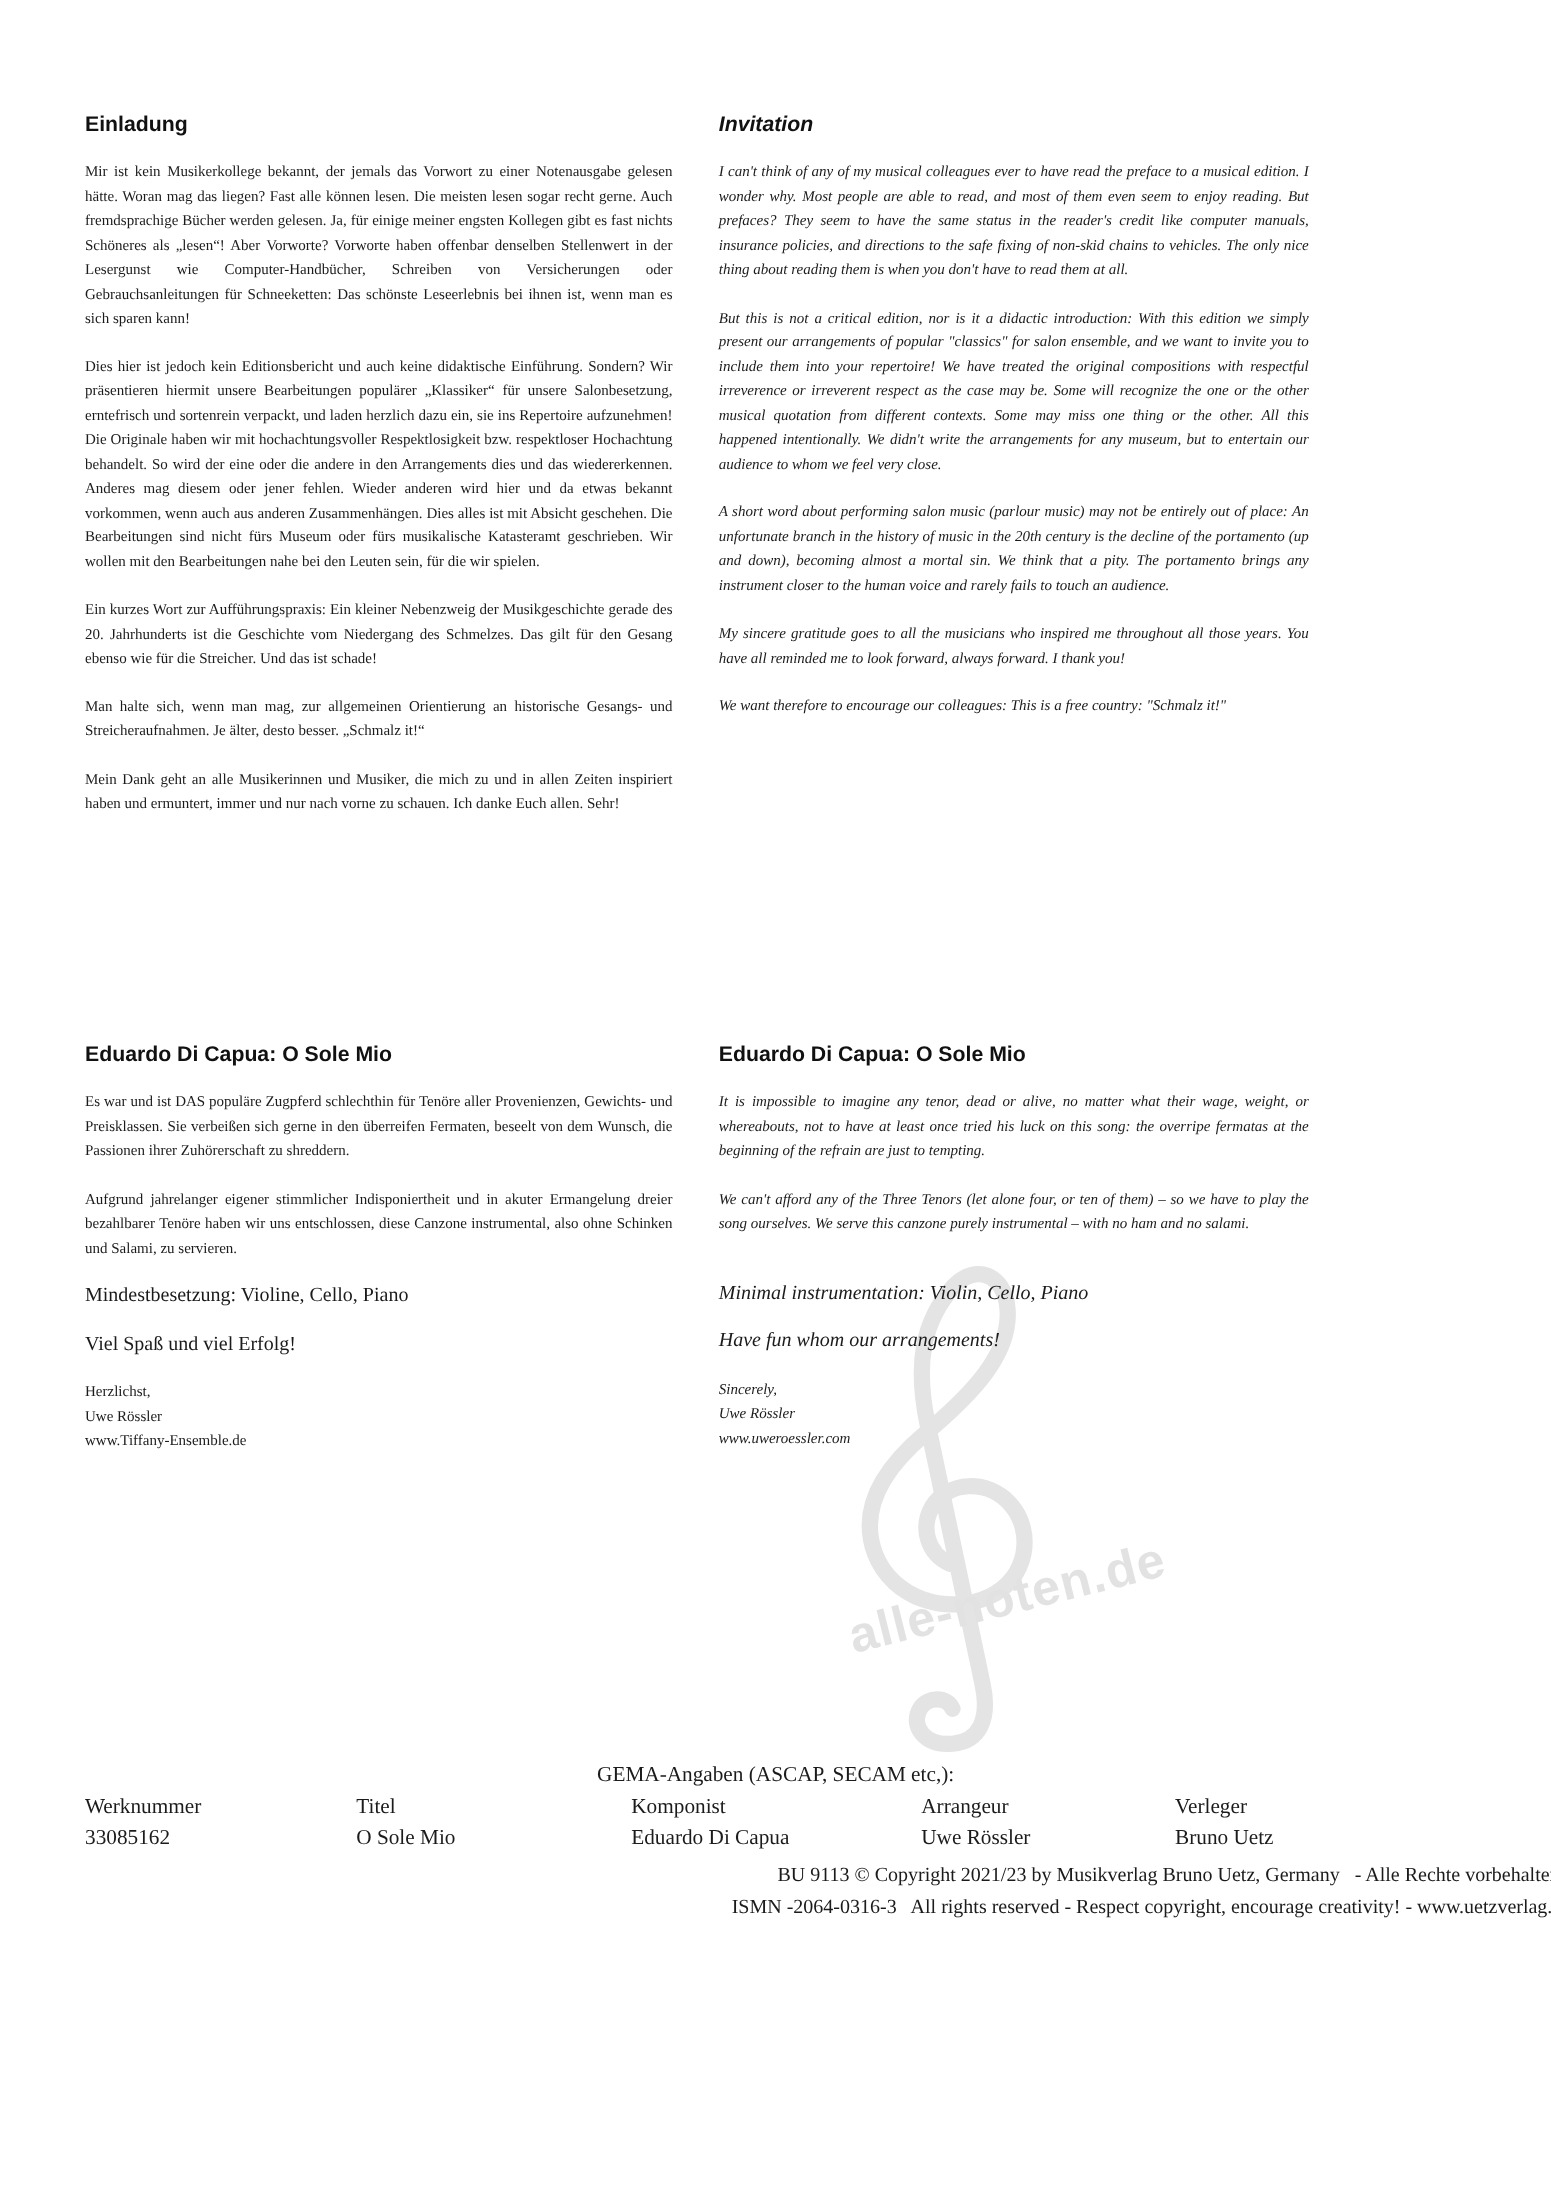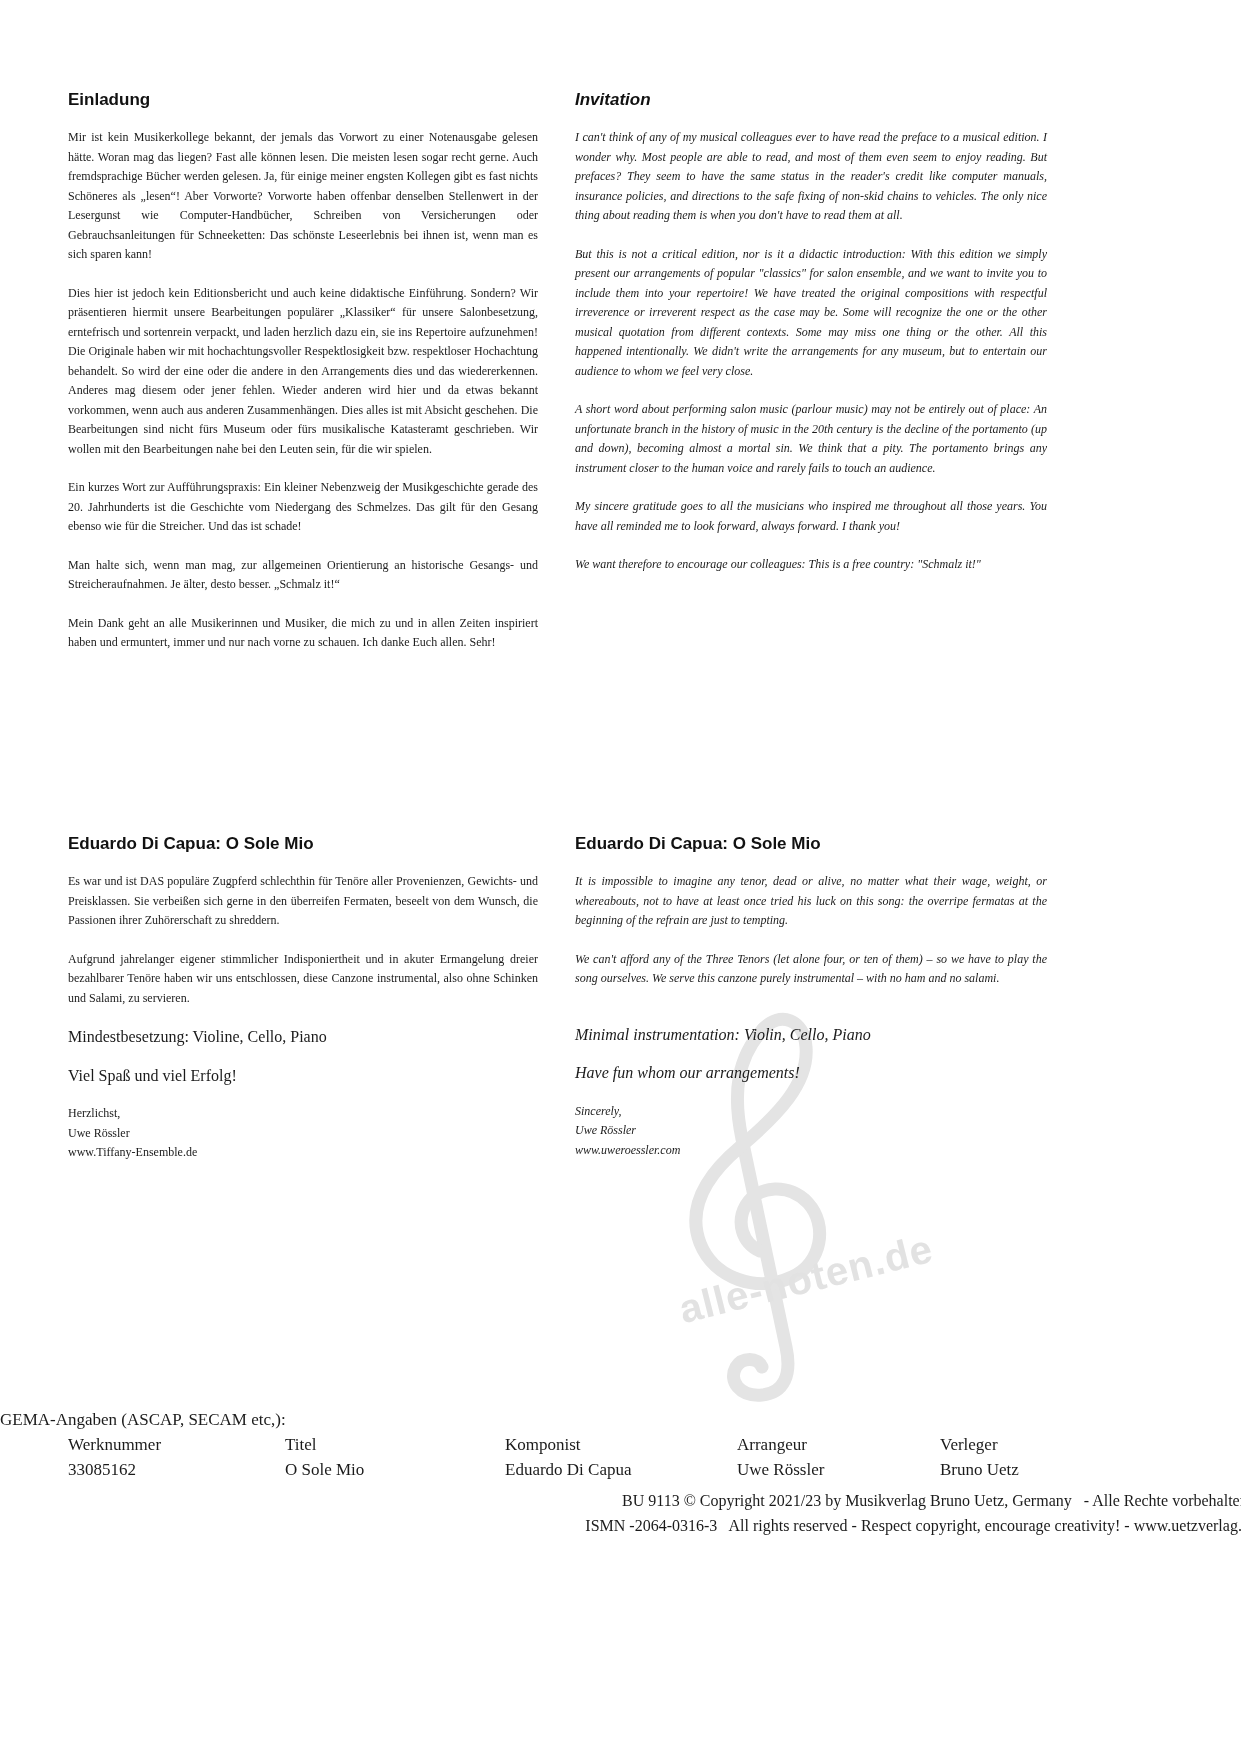--- a/index.html
+++ b/index.html
@@ -36,21 +36,21 @@
   .en p.body-par, p.en { font-style: italic; }
 
   .pline { font-size: 16px; line-height: 19.5px; margin: 0 0 19px 0; }
   .sig   { font-size: 12px; line-height: 19.5px; margin: 0; }
   .it-txt { font-style: italic; }
   .mt-lg { margin-top: 36px; }
 
   
   .gema-title {
     position: absolute; top: 1386px; left: 0; width: 100%;
-    text-align: left; font-size: 17px;
+    text-align: center; font-size: 17px;
   }
   .ftcol { position: absolute; top: 1408px; font-size: 17px; line-height: 25px; }
   .fh, .fv { display: block; }
   .copy {
     position: absolute; left: 16px; width: 100%;
     text-align: right; font-size: 16px;
     white-space: pre-wrap;
   }
   .copy1 { top: 1468px; }
   .copy2 { top: 1493px; }

